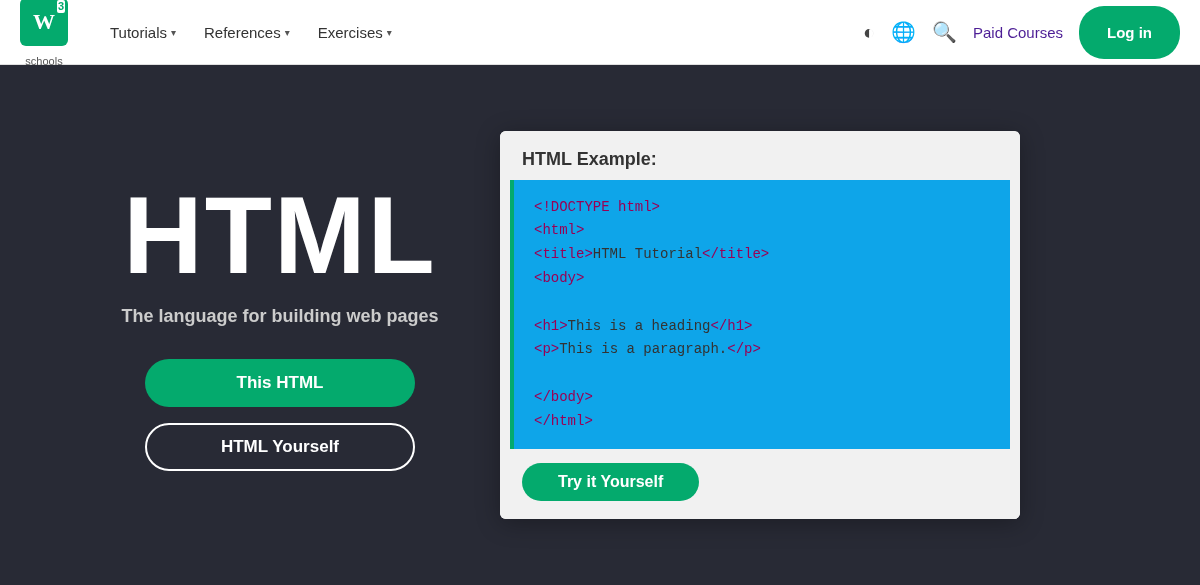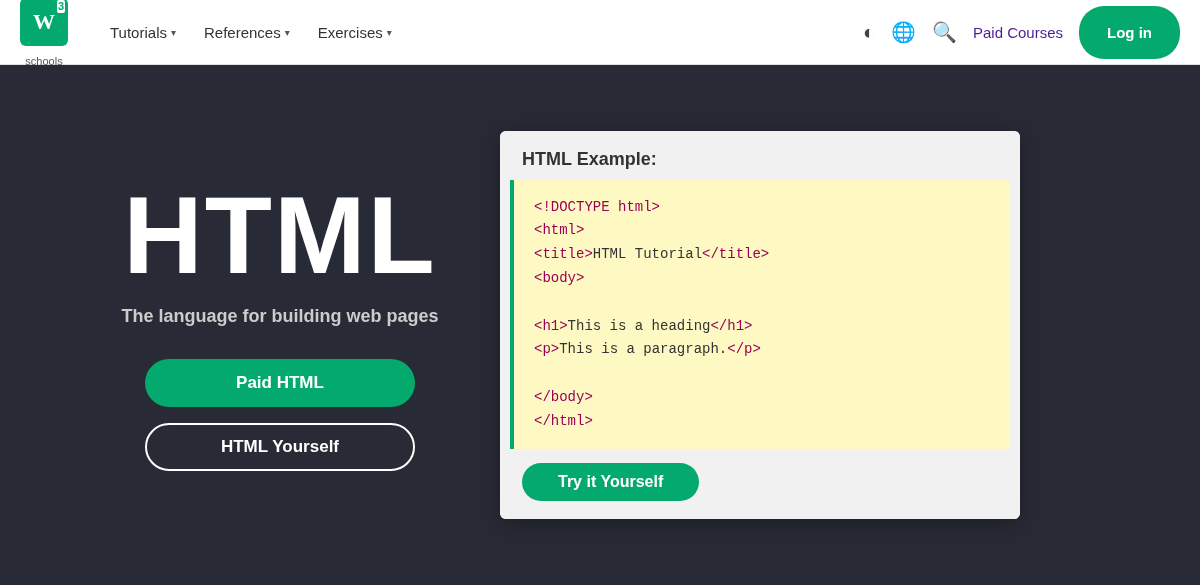--- a/index.html
+++ b/index.html
@@ -178,21 +178,21 @@
       box-shadow: 0 4px 24px rgba(0,0,0,0.3);
     }
     .code-header {
       padding: 18px 22px 10px;
       font-size: 18px;
       font-weight: 700;
       color: #333;
       background: #f1f1f1;
     }
     .code-body {
-      background: #fef9c3;
+      background: #0ea5e9;
       margin: 0 10px;
       border-left: 4px solid #04aa6d;
       padding: 16px 20px;
       font-family: 'Courier New', Courier, monospace;
       font-size: 14px;
       line-height: 1.7;
     }
     .code-tag { color: #905; }
     .code-inner-text { color: #333; }
     .try-btn-wrap {
@@ -246,21 +246,21 @@
     <span class="paid-courses">Paid Courses</span>
     <button class="login-btn">Log in</button>
   </div>
 </nav>
 
 <div class="main-content">
 
   <div class="left-panel">
     <div class="html-title">HTML</div>
     <div class="subtitle">The language for building web pages</div>
-    <button class="learn-btn">Paid HTML</button>
+    <button class="learn-btn">This HTML</button>
     <button class="ref-btn">HTML Yourself</button>
   </div>
 
   <div class="code-panel">
     <div class="code-header">HTML Example:</div>
     <div class="code-body">
       <div><span class="code-tag">&lt;!DOCTYPE html&gt;</span></div>
       <div><span class="code-tag">&lt;html&gt;</span></div>
       <div><span class="code-tag">&lt;title&gt;</span><span class="code-inner-text">HTML Tutorial</span><span class="code-tag">&lt;/title&gt;</span></div>
       <div><span class="code-tag">&lt;body&gt;</span></div>

